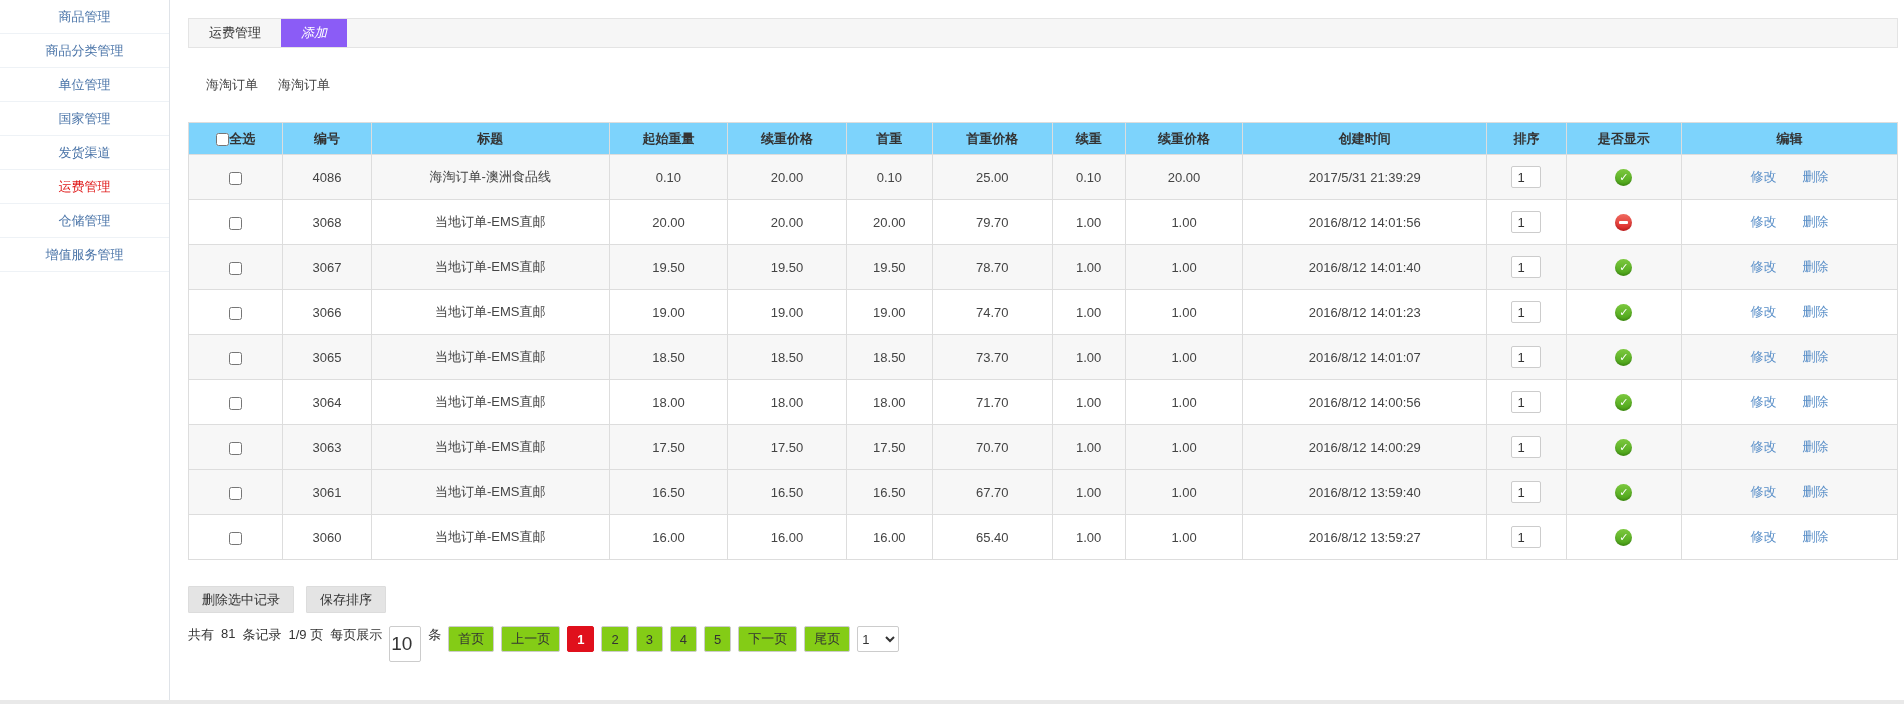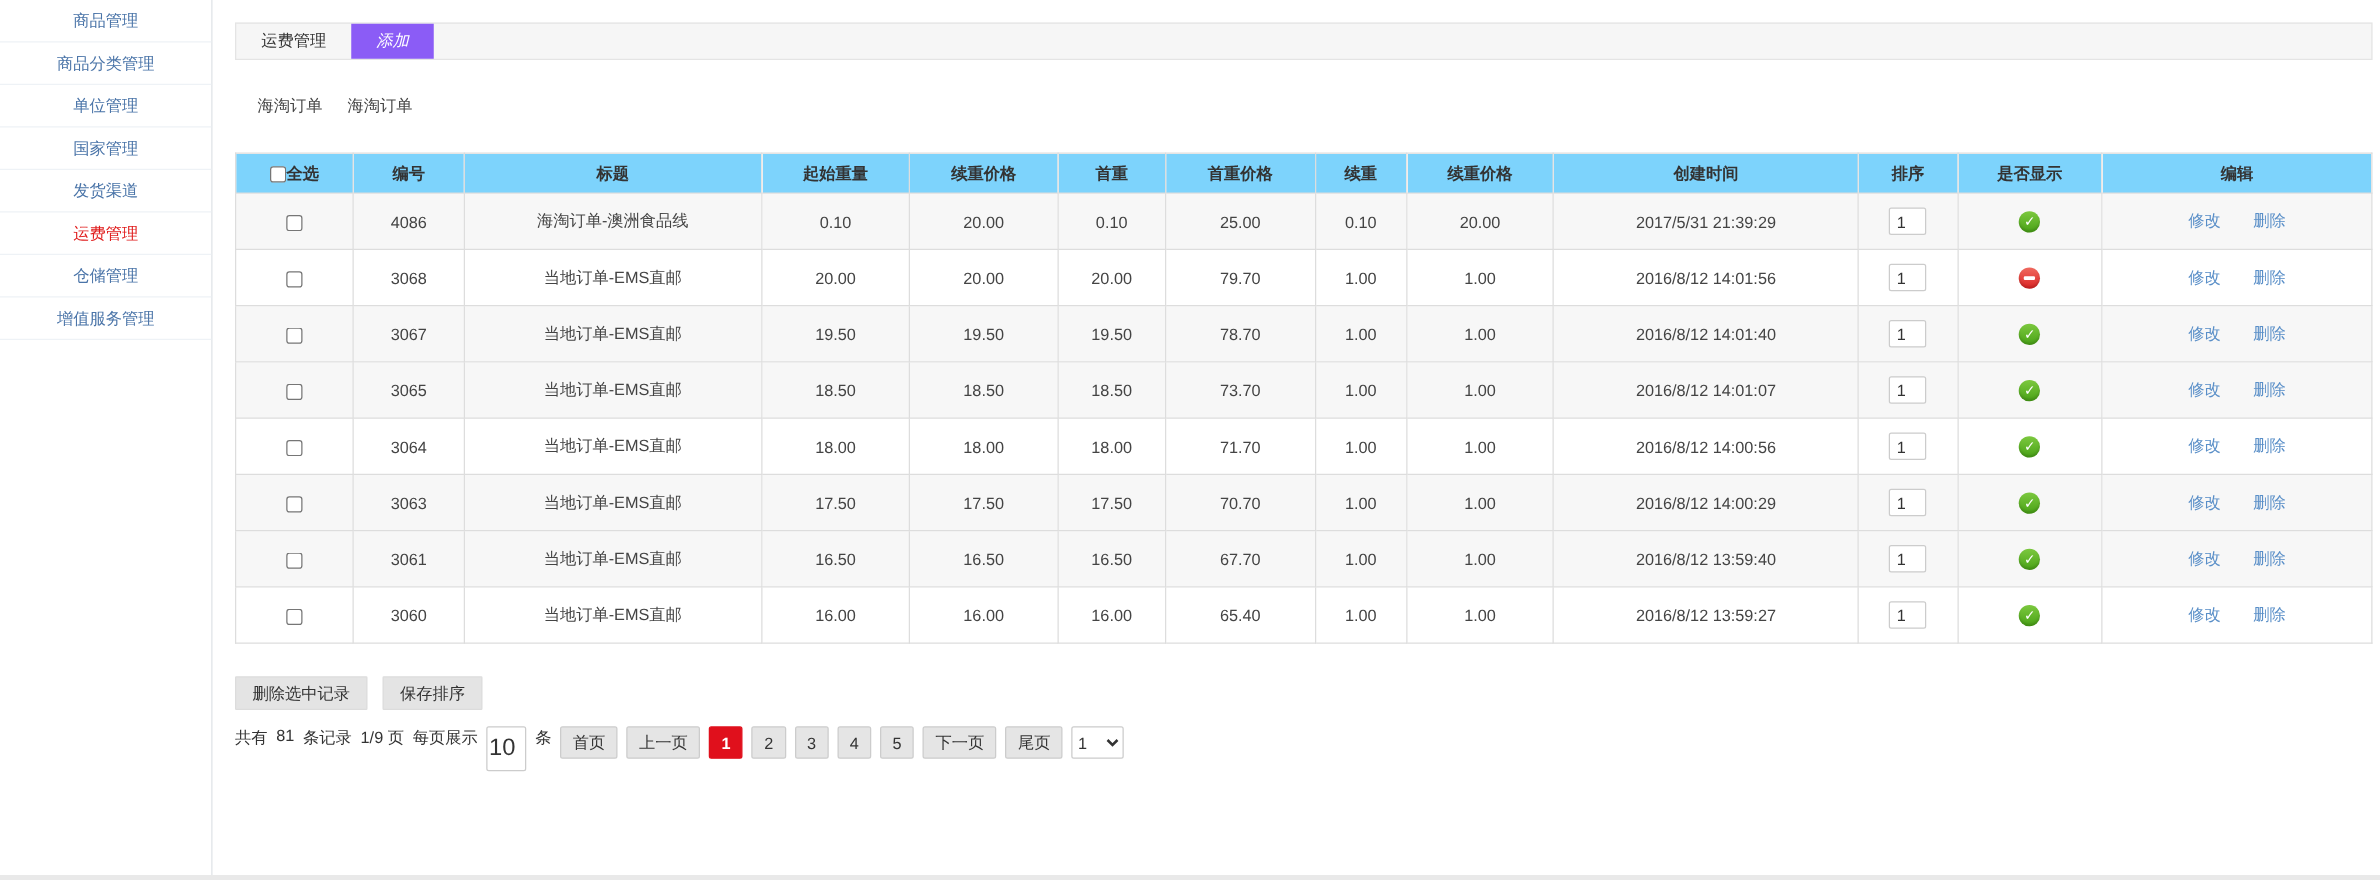--- a/index.html
+++ b/index.html
@@ -48,21 +48,21 @@
   .edit-link { color:#5a8fc8; text-decoration:none; margin:0 13px; cursor:pointer; }
 
   .actions { margin-top:26px; display:flex; gap:12px; }
   .gray-btn { height:27px; padding:0 13px; background:#e4e4e4; border:1px solid #dcdcdc;
               color:#333; font-size:13px; cursor:pointer; border-radius:1px; }
 
   .pager { margin-top:13px; display:flex; align-items:flex-start; gap:7px; color:#333; }
   .pager .txt { white-space:nowrap; }
   .per-page-input { width:32px; height:36px; border:1px solid #ccc; border-radius:2px;
                     padding-left:1px; font-size:19px; color:#333; }
-  .pg-btn { min-width:26px; height:26px; padding:0 9px; background:#e5e5e5; border:1px solid #ccc;
+  .pg-btn { min-width:26px; height:26px; padding:0 9px; background:#84cc16; border:1px solid #ccc;
             border-radius:2px; color:#333; font-size:13px; cursor:pointer; }
   .pg-btn.active { background:#e0101c; border-color:#e0101c; color:#fff; font-weight:bold; }
   .jump-select { height:26px; width:42px; border:1px solid #ccc; border-radius:2px;
                  background:#fff; color:#333; font-size:13px; }
 
   .bottom-strip { position:absolute; left:0; bottom:0; width:1904px; height:4px; background:#e9e9e9; }
   input[type="checkbox"] { width:13px; height:13px; cursor:pointer; vertical-align:middle; }
 </style>
 </head>
 <body>
@@ -165,20 +165,35 @@
             <td>19.50</td>
             <td>19.50</td>
             <td>78.70</td>
             <td>1.00</td>
             <td>1.00</td>
             <td>2016/8/12 14:01:40</td>
             <td><input class="sort-input" value="1" style=""></td>
             <td><span class="status-icon on"></span></td>
             <td><a class="edit-link">修改</a><a class="edit-link">删除</a></td>
           </tr>
+          <tr class="even">
+            <td><input type="checkbox" style=""></td>
+            <td>3066</td>
+            <td>当地订单-EMS直邮</td>
+            <td>19.00</td>
+            <td>19.00</td>
+            <td>19.00</td>
+            <td>74.70</td>
+            <td>1.00</td>
+            <td>1.00</td>
+            <td>2016/8/12 14:01:23</td>
+            <td><input class="sort-input" value="1" style=""></td>
+            <td><span class="status-icon on"></span></td>
+            <td><a class="edit-link">修改</a><a class="edit-link">删除</a></td>
+          </tr>
           <tr class="odd">
             <td><input type="checkbox" style=""></td>
             <td>3065</td>
             <td>当地订单-EMS直邮</td>
             <td>18.50</td>
             <td>18.50</td>
             <td>18.50</td>
             <td>73.70</td>
             <td>1.00</td>
             <td>1.00</td>

